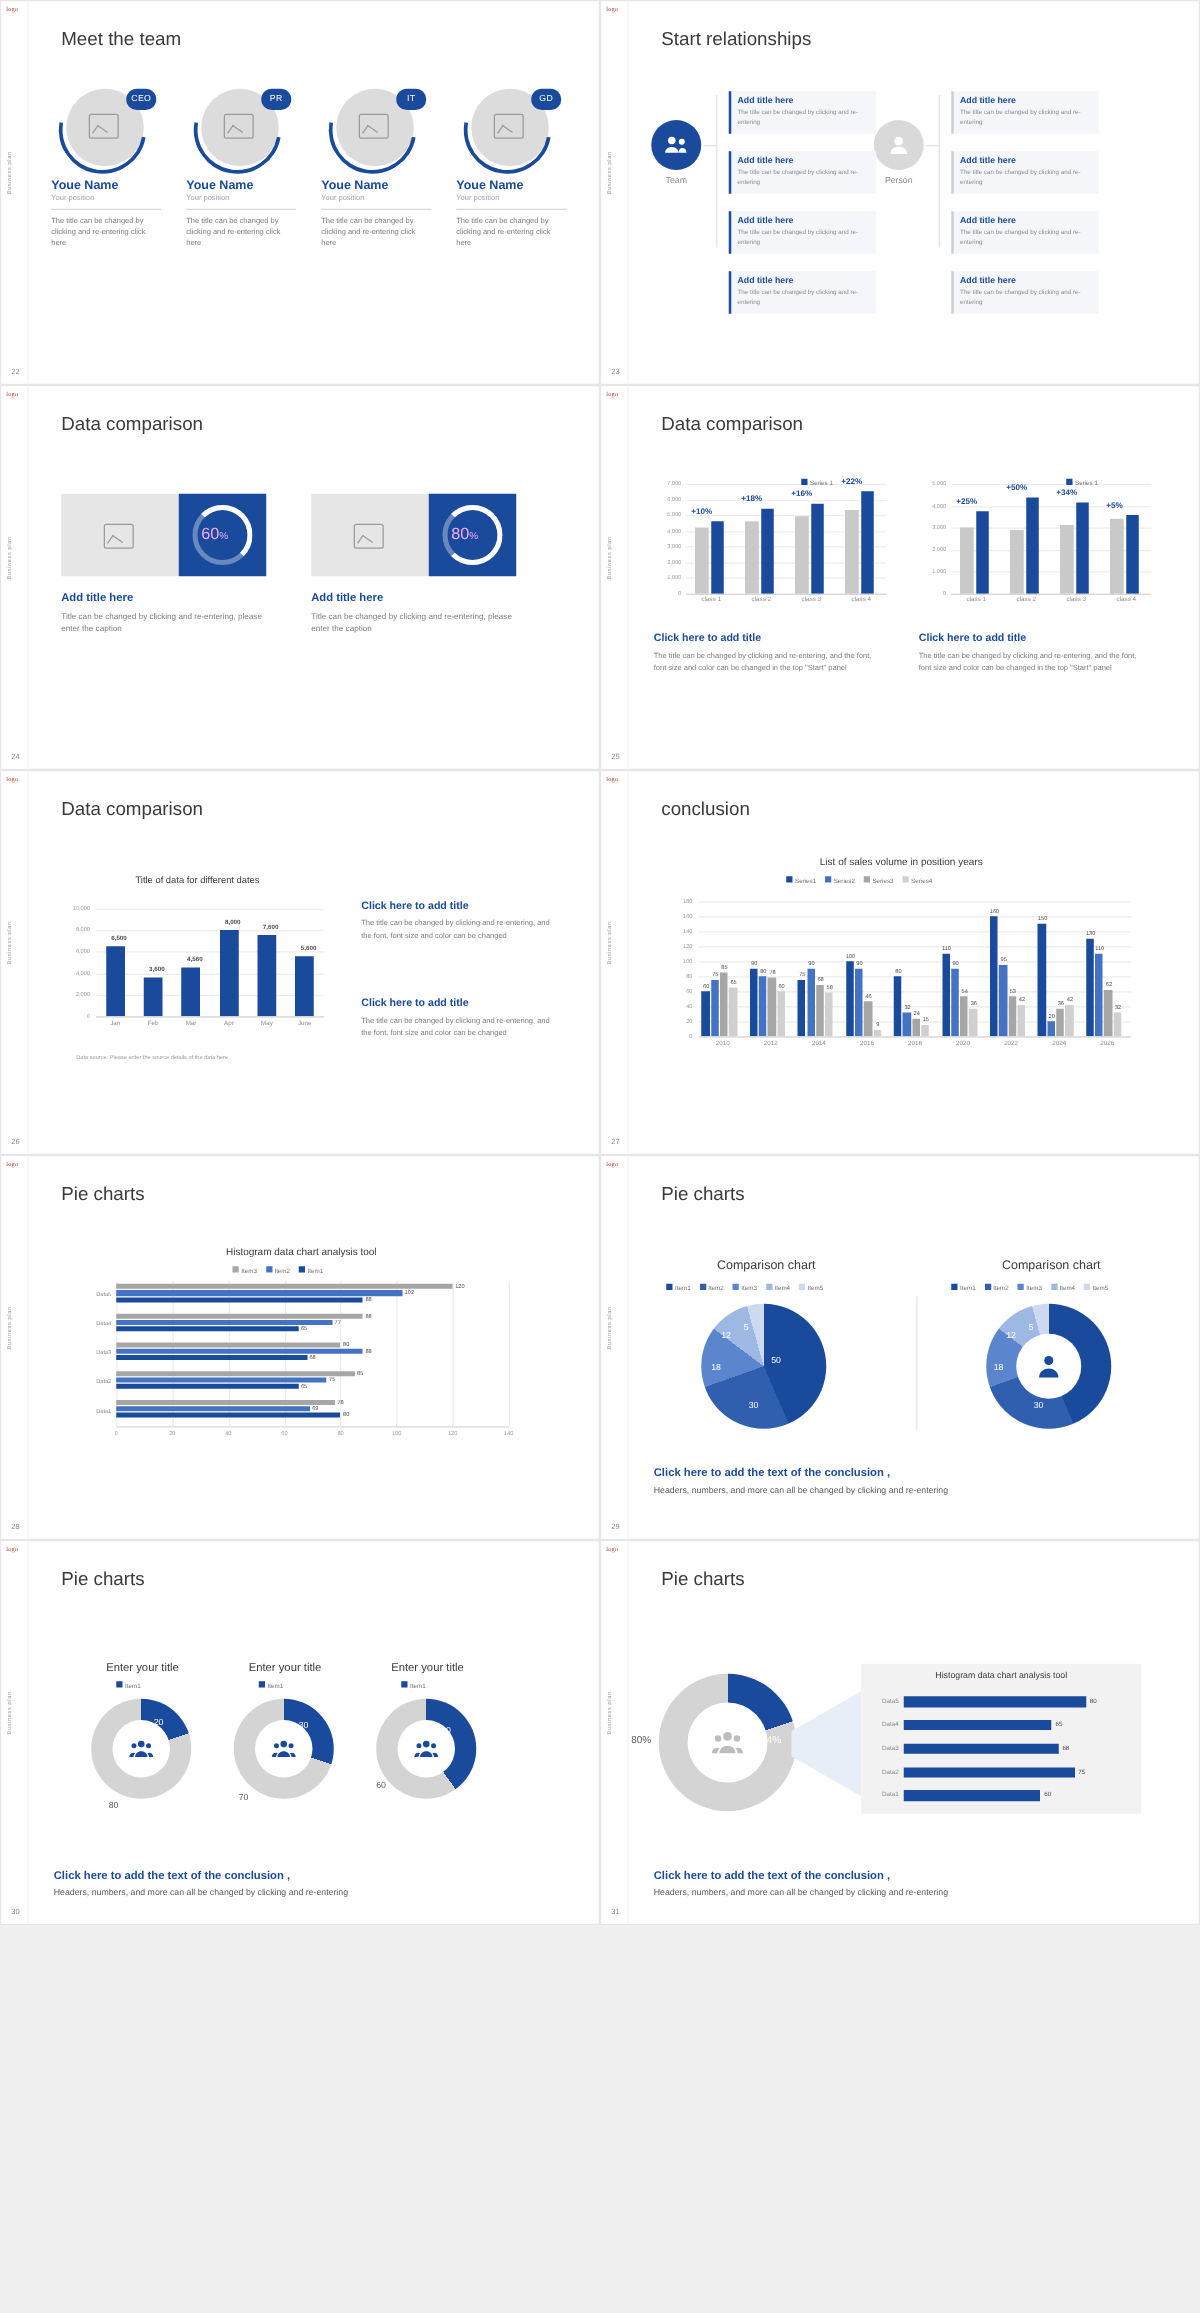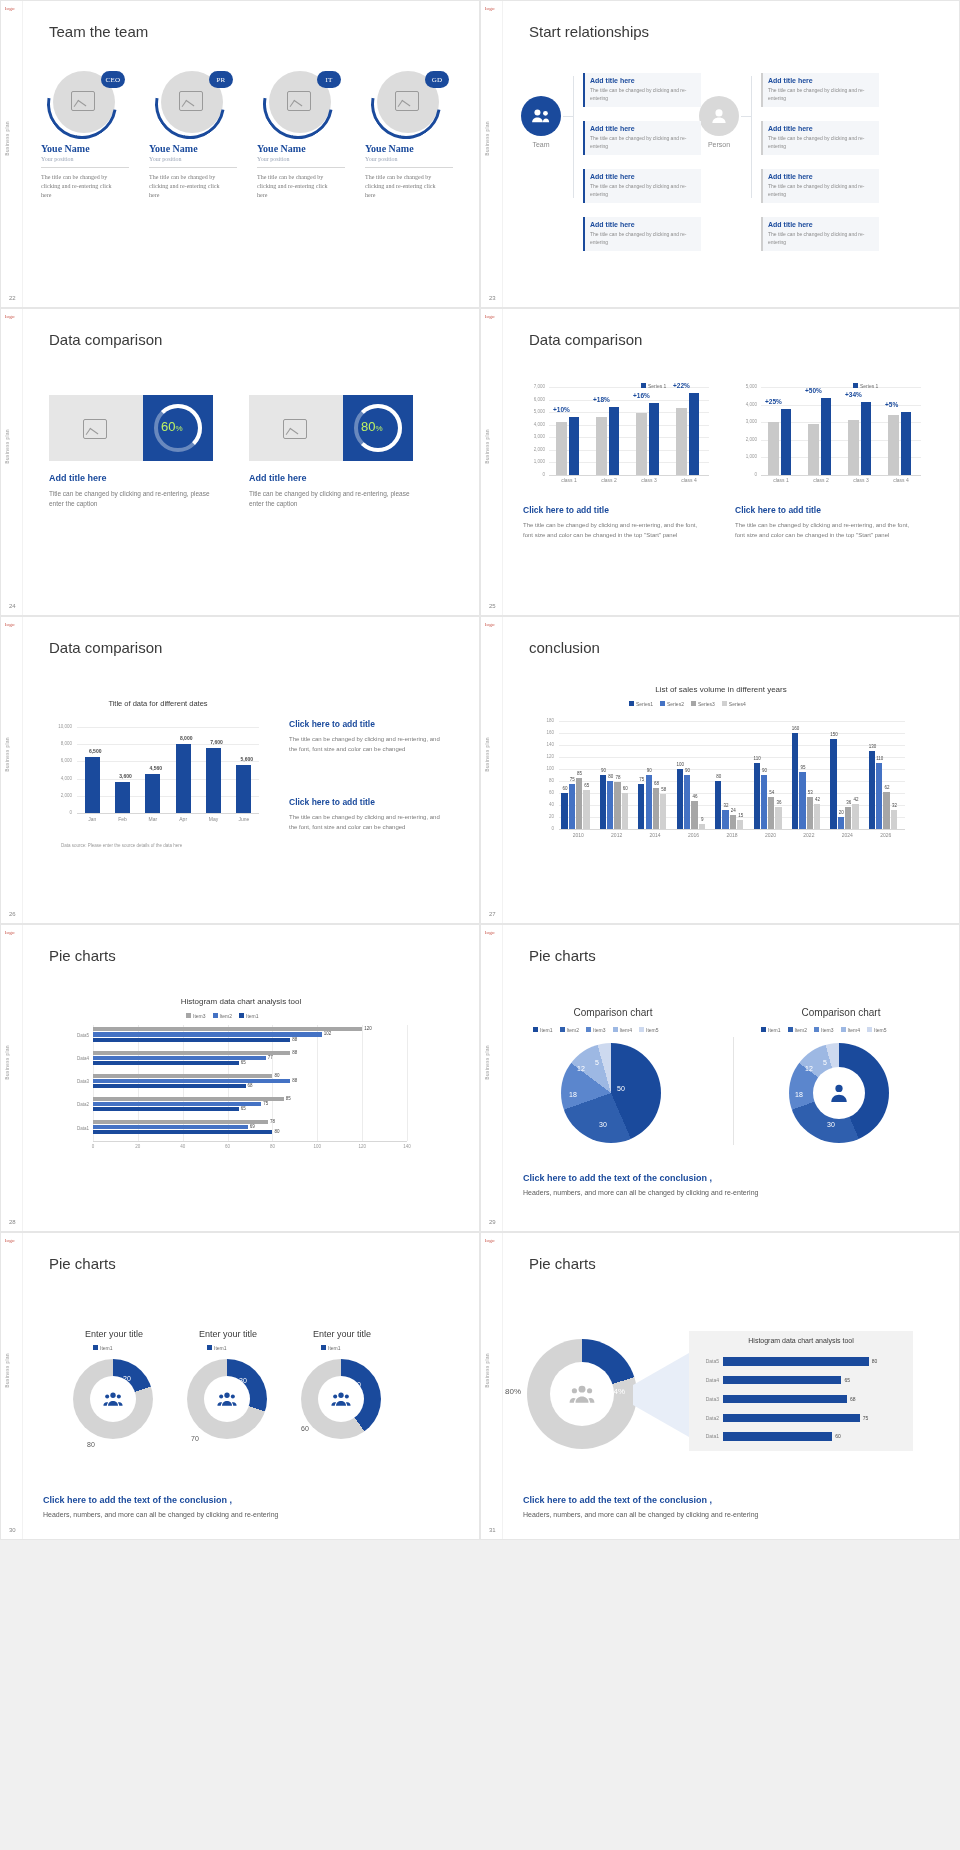--- a/index.html
+++ b/index.html
@@ -40,21 +40,21 @@
   }
   .slide-title {
     position:absolute; left:48px; top:22px;
     font-size:15px; color:#3a3a3a; font-weight:400;
   }
   .navy-bg { background:#1a4a9c; }
   .gray-bg { background:#d9d9d9; }
 
   
   .team-row { position:absolute; left:40px; top:68px; width:420px; display:flex; gap:12px; }
-  .team-card { width:96px;font-family:Liberation Serif, serif; }
+  .team-card { width:96px; }
   .avatar-wrap { position:relative; width:80px; height:68px; margin-left:4px; }
   .avatar-circle {
     position:absolute; left:8px; top:2px; width:62px; height:62px; border-radius:50%;
     background:#dcdcdc;
   }
   .avatar-ring {
     position:absolute; left:2px; top:0px; width:70px; height:70px; border-radius:50%;
     border:3px solid #1a4a9c; border-right-color:transparent; border-top-color:transparent;
     transform:rotate(-35deg);
   }
@@ -93,21 +93,21 @@
 
   
   .img-box { position:absolute; width:94px; height:66px; background:#e6e6e6; }
   .donut-box { position:absolute; width:70px; height:66px; background:#1a4a9c; }
   .donut-ring {
     position:absolute; width:48px; height:48px; border-radius:50%;
     border:4px solid rgba(255,255,255,.35);
   }
   .donut-ring .arc { position:absolute; inset:-4px; border-radius:50%;
     border:4px solid transparent; border-top-color:#fff; border-right-color:#fff; }
-  .donut-pct { position:absolute; color:#bef264; font-size:13px; }
+  .donut-pct { position:absolute; color:#f0abfc; font-size:13px; }
   .sub-head { position:absolute; font-size:9px; font-weight:bold; color:#1a4a9c; }
   .sub-text { position:absolute; font-size:6.5px; color:#7c7c7c; line-height:1.6; width:165px; }
 
   
   .chart-frame { position:absolute; }
   .axis-line { position:absolute; background:#d7d7d7; }
   .grid-line { position:absolute; height:1px; background:#ececec; width:100%; }
   .tick { position:absolute; font-size:4.5px; color:#9a9a9a; text-align:right; }
   .cat { position:absolute; font-size:5px; color:#8a8a8a; text-align:center; }
   .bar { position:absolute; bottom:0; }
@@ -127,21 +127,21 @@
 </head>
 <body>
 
 <div class="deck">
 
   <div class="slide">
     <div class="sidebar-strip"></div>
     <div class="brand">logo</div>
     <div class="vert-label">Business plan</div>
     <div class="pagenum">22</div>
-    <div class="slide-title">Team the team</div>
+    <div class="slide-title">Meet the team</div>
 
     <div class="team-row">
 
       <div class="team-card">
         <div class="avatar-wrap">
           <div class="avatar-circle"></div>
             <div class="avatar-ring"></div>
           <div class="pic-icon"></div>
           <div class="role-badge">CEO</div>
         </div>
@@ -428,21 +428,21 @@
     <div class="sub-text" style="left:288px; top:196px; width:160px; font-size:6px;">The title can be changed by clicking and re-entering, and the font, font size and color can be changed</div>
   </div>
 
   <div class="slide">
     <div class="sidebar-strip"></div>
     <div class="brand">logo</div>
     <div class="vert-label">Business plan</div>
     <div class="pagenum">27</div>
     <div class="slide-title">conclusion</div>
 
-    <div class="chart-title" style="left:60px; top:68px; width:360px; font-size:8px;">List of sales volume in different years</div>
+    <div class="chart-title" style="left:60px; top:68px; width:360px; font-size:8px;">List of sales volume in position years</div>
     <div class="legend" style="left:148px; top:84px;">
       <span><i style="background:#1a4a9c;"></i><span>Series1</span></span>
       <span><i style="background:#4472c4;"></i><span>Series2</span></span>
       <span><i style="background:#a6a6a6;"></i><span>Series3</span></span>
       <span><i style="background:#d0d0d0;"></i><span>Series4</span></span>
     </div>
     <div class="chart-frame" id="s27" style="left:58px; top:96px; width:370px; height:130px;">
         <div class="grid-line" style="left:20px; top:8px; width:346px;"></div>
         <div class="tick" style="left:0; top:5px; width:15px;">180</div>
         <div class="grid-line" style="left:20px; top:20px; width:346px;"></div>

